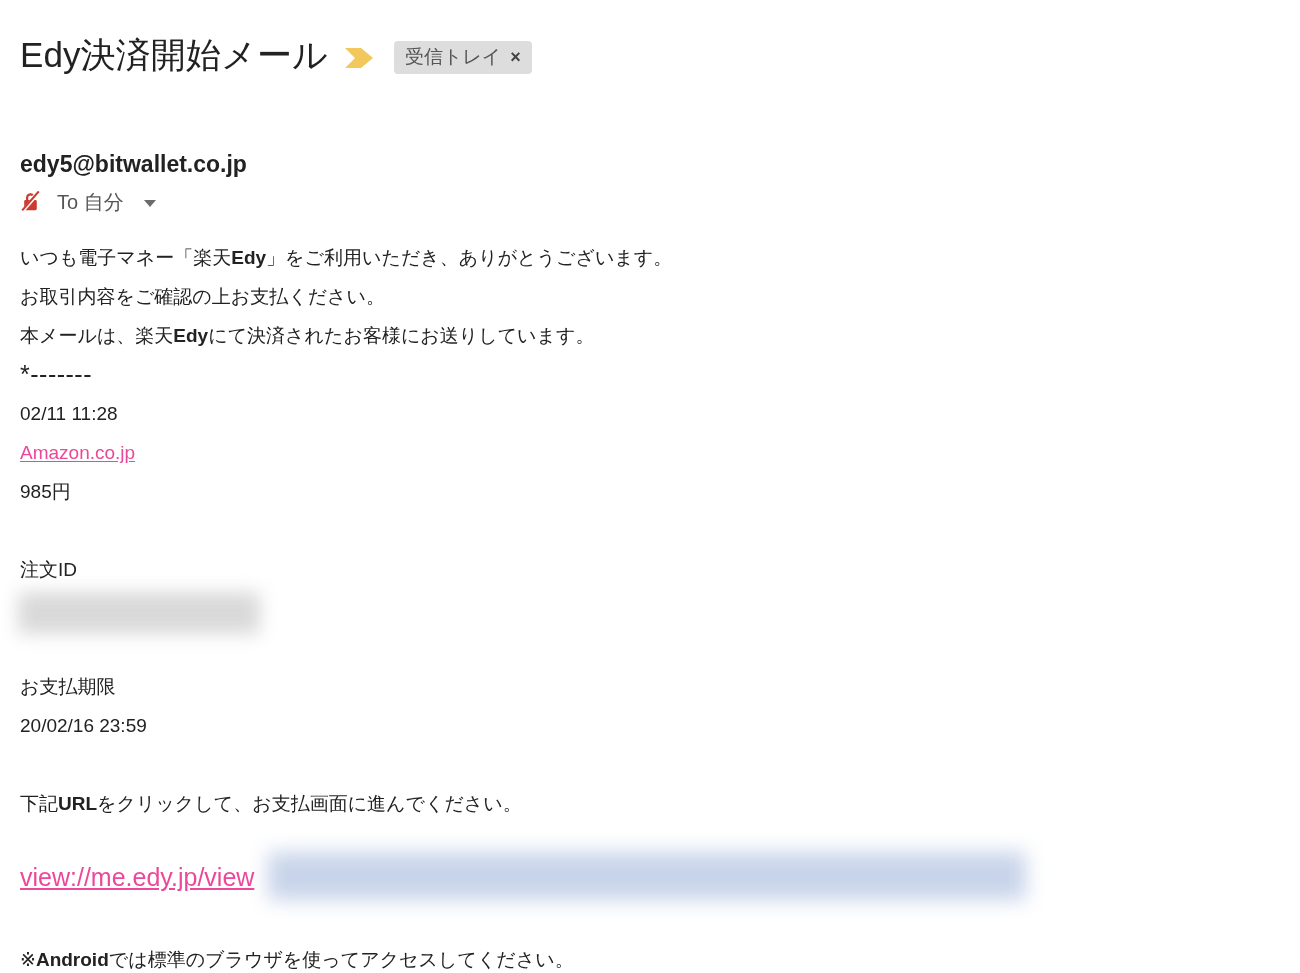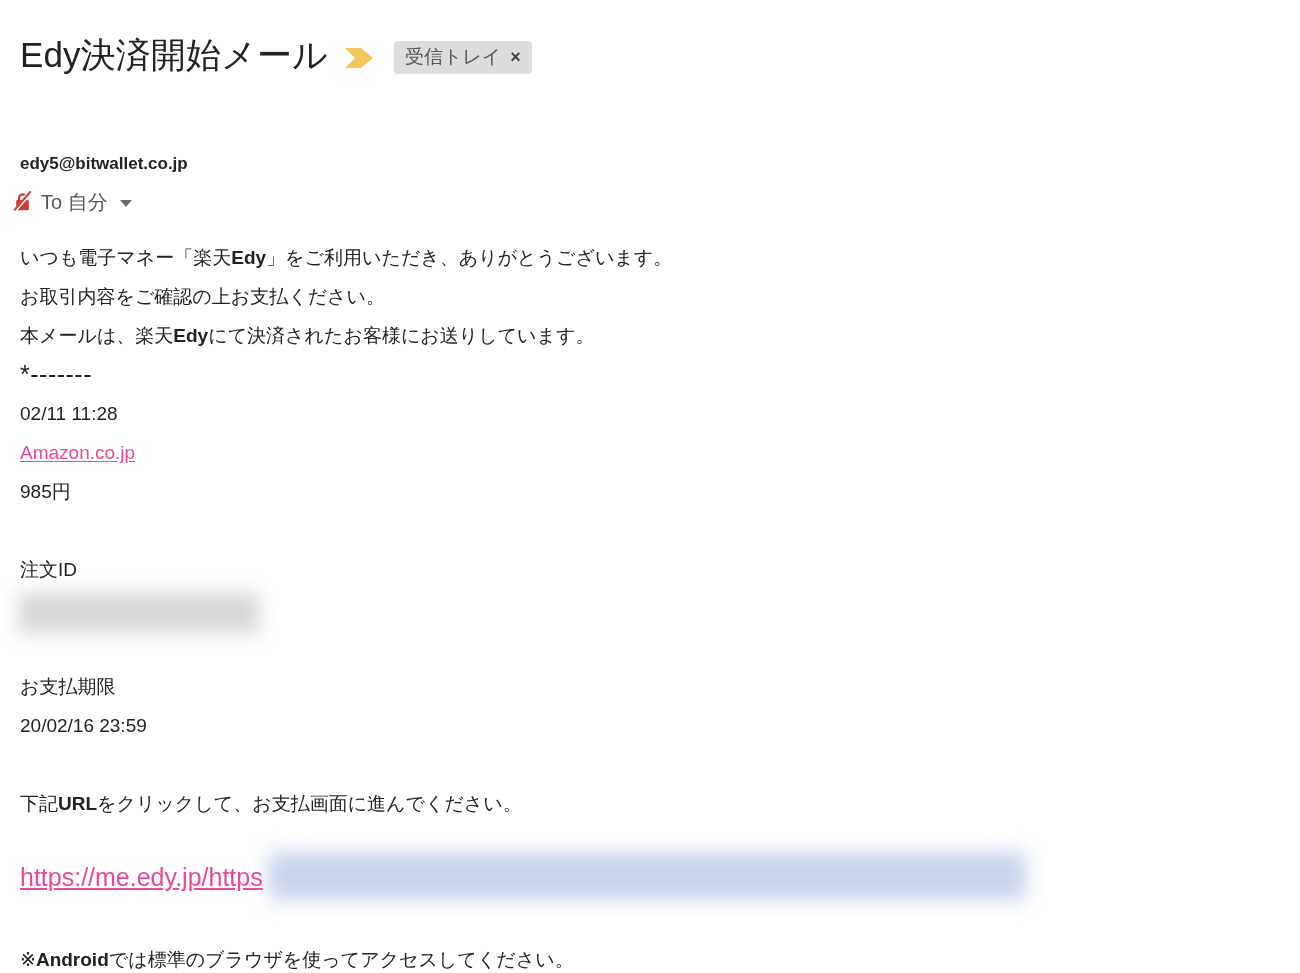--- a/index.html
+++ b/index.html
@@ -81,33 +81,33 @@
     color: #444444;
     cursor: pointer;
     user-select: none;
   }
 
   
   .sender-name {
     position: absolute;
     left: 20px;
     top: 150px;
-    font-size: 17px;
+    font-size: 23px;
     line-height: 28px;
     font-weight: 700;
     color: #222222;
     white-space: nowrap;
   }
   .recipient-row {
     position: absolute;
-    left: 12px;
+    left: 20px;
     top: 189px;
     display: flex;
     align-items: center;
-    gap: 8px;
+    gap: 16px;
     height: 26px;
     text-align: center;
   }
   .no-encryption-icon {
     width: 21px;
     height: 22px;
     flex: 0 0 auto;
     display: block;
   }
   .recipient-text {
@@ -253,15 +253,15 @@
     <div class="line blank"></div>
     <div class="line blank"></div>
     <div class="line blank"></div>
 
     <div class="line"><span>※</span><b>Android</b><span>では標準のブラウザを使ってアクセスしてください。</span></div>
   </div>
 
   <div class="blur-block blur-order-id"></div>
 
   <div class="blur-url"></div>
-  <div class="link-url-line"><a class="mail-link" href="#">https://me.edy.jp/https</a></div>
+  <div class="link-url-line"><a class="mail-link" href="#">view://me.edy.jp/view</a></div>
 
 </div>
 
 </body></html>

